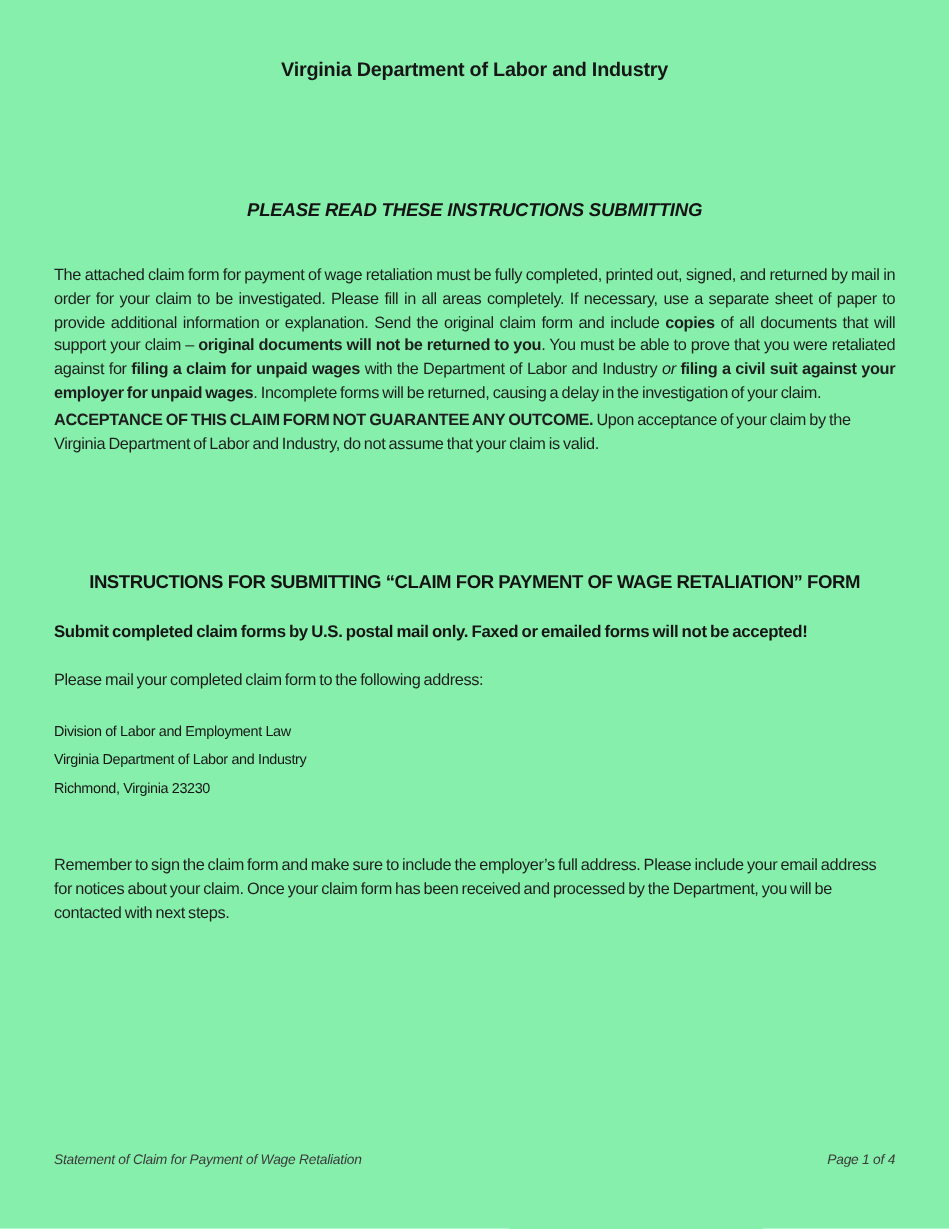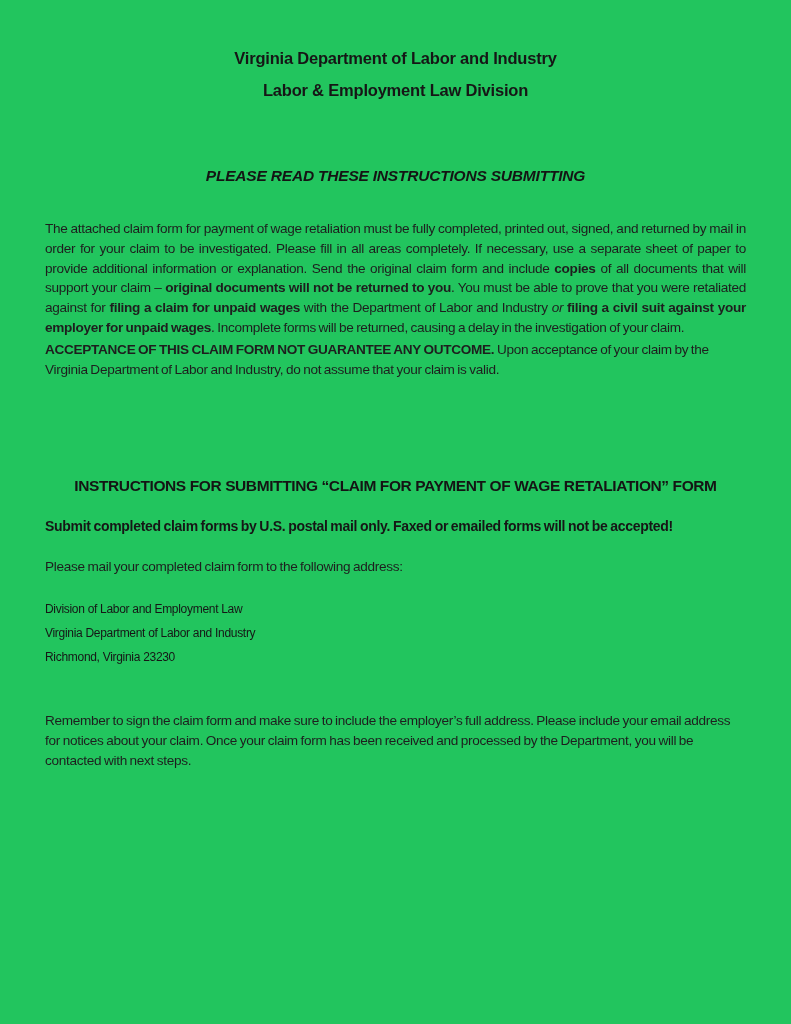--- a/index.html
+++ b/index.html
@@ -4,21 +4,21 @@
 <style>
   html, body {
     margin: 0;
     padding: 0;
     background: #ffffff;
   }
   .page {
     position: relative;
     width: 791px;
     height: 1024px;
-    background: #22c55e;
+    background: #86efac;
     overflow: hidden;
     font-family: "Liberation Sans", "DejaVu Sans", sans-serif;
     color: #1b1b1b;
   }
   .abs {
     position: absolute;
     left: 45px;
     right: 45px;
     margin: 0;
   }
@@ -76,21 +76,20 @@
   .b { font-weight: 700; }
   .i { font-style: italic; }
 </style>
 </head>
 <body>
 
 <div class="page">
 
   <div class="abs center org" style="top:42px">
     <div>Virginia Department of Labor and Industry</div>
-    <div>Labor &amp; Employment Law Division</div>
   </div>
 
 
   <div class="abs center hital" style="top:167px">PLEASE READ THESE INSTRUCTIONS SUBMITTING</div>
 
   <p class="abs body just" style="top:199px"><span>The attached claim form for payment of wage retaliation must be fully completed, printed out, signed, and returned by mail in order for your claim to be investigated. Please fill in all areas completely. If necessary, use a separate sheet of paper to provide additional information or explanation. Send the original claim form and include </span><span class="b">copies</span><span> of all documents that will support your claim – </span><span class="b">original documents will not be returned to you</span><span>. You must be able to prove that you were retaliated against for </span><span class="b">filing a claim for unpaid wages</span><span> with the Department of Labor and Industry </span><span class="i">or</span><span> </span><span class="b">filing a civil suit against your employer for unpaid wages</span><span>. Incomplete forms will be returned, causing a delay in the investigation of your claim.</span></p>
 
   <p class="abs body" style="top:340px"><span class="b">ACCEPTANCE OF THIS CLAIM FORM NOT GUARANTEE ANY OUTCOME.</span><span> Upon acceptance of your claim by the Virginia Department of Labor and Industry, do not assume that your claim is valid.</span></p>
 
 
@@ -101,14 +100,18 @@
   <p class="abs body boldline" style="top:517px">Submit completed claim forms by U.S. postal mail only. Faxed or emailed forms will not be accepted!</p>
 
   <div class="abs address" style="top:597px">
     <div>Division of Labor and Employment Law</div>
     <div>Virginia Department of Labor and Industry</div>
     <div>Richmond, Virginia 23230</div>
   </div>
 
   <p class="abs body" style="top:711px">Remember to sign the claim form and make sure to include the employer’s full address. Please include your email address for notices about your claim. Once your claim form has been received and processed by the Department, you will be contacted with next steps.</p>
 
+  <div class="abs footer" style="top:961px">
+    <span>Statement of Claim for Payment of Wage Retaliation</span>
+    <span>Page 1 of 4</span>
+  </div>
 
 </div>
 
 </body></html>

